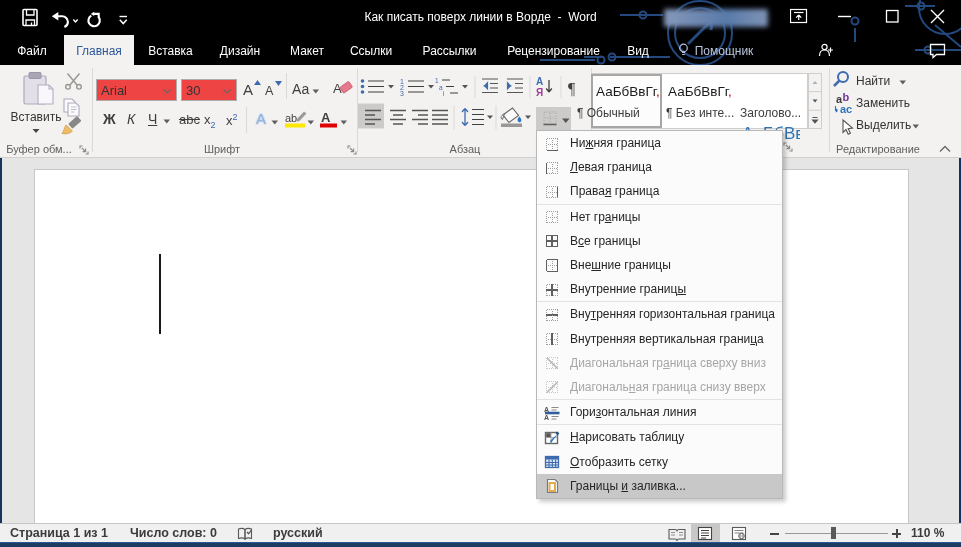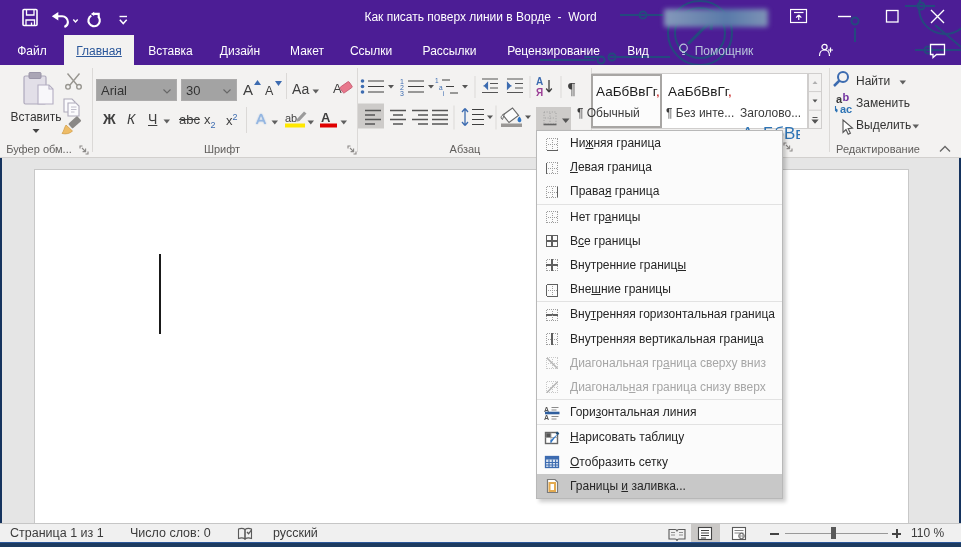--- a/index.html
+++ b/index.html
@@ -1,37 +1,37 @@
 <!DOCTYPE html>
 <html><head>
 <meta charset="utf-8">
 <style>
   * { margin:0; padding:0; box-sizing:border-box; }
   html,body { width:961px; height:547px; overflow:hidden; }
   body { font-family:"Liberation Sans", sans-serif; position:relative; background:#e5e5e5; }
   .abs { position:absolute; }
 
-  #header { left:0; top:0; width:961px; height:65px; background:#4c1d95; overflow:hidden; }
+  #header { left:0; top:0; width:961px; height:65px; background:#000000; overflow:hidden; }
   #title { position:absolute; width:961px; top:10px; text-align:center; color:#ffffff; font-size:12px; left:0; }
   #blur1 { position:absolute; left:664px; top:9px; width:104px; height:18px; background:linear-gradient(90deg,#8599bb,#6c86af 35%,#597aa9 60%,#7e93b6); border-radius:2px; filter:blur(2.5px); }
   .tab { position:absolute; top:35px; height:30px; line-height:33px; color:#ffffff; font-size:12px; text-align:center; }
-  #tab-active { position:absolute; left:64px; top:35px; width:70px; height:30px; background:#f3f2f1; color:#2b579a; font-size:12px; text-align:center; line-height:33px;text-decoration:underline; }
+  #tab-active { position:absolute; left:64px; top:35px; width:70px; height:30px; background:#f3f2f1; color:#2b579a; font-size:12px; text-align:center; line-height:33px; }
 
   #ribbon { left:0; top:65px; width:961px; height:93px; background:#f3f2f1; border-bottom:1px solid #d2d0ce; }
   .gdiv { position:absolute; top:3px; width:1px; height:84px; background:#dbd9d7; }
   .glabel { position:absolute; top:78px; font-size:11px; color:#605e5c; text-align:center; white-space:nowrap; }
-  .combo { position:absolute; background:#a3a3a3; border:1px solid #acabab; font-size:13px; color:#333; }
+  .combo { position:absolute; background:#ef4444; border:1px solid #acabab; font-size:13px; color:#333; }
   .combo .cv { position:absolute; left:4px; top:3px; }
   .rbtn-txt { position:absolute; color:#333; }
 
   #doc { left:0; top:158px; width:961px; height:365px; background:#e5e5e5; border-left:2px solid #15335e; border-right:2px solid #15335e; }
   #page { position:absolute; left:32px; top:11px; width:875px; height:354px; background:#ffffff; border:1px solid #c8c8c8; border-bottom:none; }
   #vline { position:absolute; left:157px; top:96px; width:2px; height:80px; background:#1a1a1a; }
 
-  #status { left:0; top:523px; width:961px; height:19px; background:#f0f0f0; border-top:1px solid #c6c6c6; font-size:12px; color:#3b3b3b; }
+  #status { left:0; top:523px; width:961px; height:19px; background:#f0f0f0; border-top:1px solid #c6c6c6; font-size:12px; color:#3b3b3b;font-weight:bold; }
   .st { position:absolute; top:1.5px; }
   #bluestrip { left:0; top:542px; width:961px; height:5px; background:#1d3b60; border-top:1px solid #2b579a; }
 
   #menu { left:536px; top:130px; width:247px; background:#fbfbfb; border:1px solid #b8b8b8; box-shadow:3px 3px 4px rgba(0,0,0,0.2); z-index:10; }
   .mi { position:relative; height:24.2px; font-size:12px; color:#262626; }
   .mi .ic { position:absolute; left:7px; top:4.5px; width:16px; height:16px; }
   .mi .txt { position:absolute; left:33px; top:50%; transform:translateY(-50%); white-space:nowrap; }
   .mi.dis { color:#a6a6a6; }
   .mi.hl { background:#c8c8c8; }
   .msep { height:1px; background:#e2e2e2; }
@@ -460,39 +460,39 @@
 <div class="mi">
       <svg class="ic" width="16" height="16" shape-rendering="crispEdges">
         <rect x="2.5" y="2.5" width="11" height="11" fill="none" stroke="#5f5f5f" stroke-width="1.3"></rect>
         <line x1="2.5" y1="8" x2="13.5" y2="8" stroke="#5f5f5f" stroke-width="1.3"></line>
         <line x1="8" y1="2.5" x2="8" y2="13.5" stroke="#5f5f5f" stroke-width="1.3"></line>
       </svg>
       <div class="txt">В<u>с</u>е границы</div>
     </div>
 <div class="mi">
       <svg class="ic" width="16" height="16" shape-rendering="crispEdges">
-        <line x1="2.5" y1="2.5" x2="13.5" y2="2.5" stroke="#9d9d9d" stroke-width="1" stroke-dasharray="1,1"></line>
-        <line x1="13.5" y1="2.5" x2="13.5" y2="13.5" stroke="#9d9d9d" stroke-width="1" stroke-dasharray="1,1"></line>
-        <line x1="2.5" y1="13.5" x2="13.5" y2="13.5" stroke="#9d9d9d" stroke-width="1" stroke-dasharray="1,1"></line>
-        <line x1="2.5" y1="2.5" x2="2.5" y2="13.5" stroke="#9d9d9d" stroke-width="1" stroke-dasharray="1,1"></line>
-        <line x1="2" y1="8" x2="14" y2="8" stroke="#5f5f5f" stroke-width="1.5"></line>
-        <line x1="8" y1="2" x2="8" y2="14" stroke="#5f5f5f" stroke-width="1.5"></line>
-      </svg>
-      <div class="txt">Внутренние границ<u>ы</u></div>
-    </div>
-<div class="mi">
-      <svg class="ic" width="16" height="16" shape-rendering="crispEdges">
         <line x1="2.5" y1="2.5" x2="13.5" y2="2.5" stroke="#5f5f5f" stroke-width="1.8"></line>
         <line x1="13.5" y1="2.5" x2="13.5" y2="13.5" stroke="#5f5f5f" stroke-width="1.8"></line>
         <line x1="2.5" y1="14.5" x2="13.5" y2="14.5" stroke="#5f5f5f" stroke-width="1.8"></line>
         <line x1="2.5" y1="2.5" x2="2.5" y2="13.5" stroke="#5f5f5f" stroke-width="1.8"></line>
         <line x1="4" y1="8" x2="12.5" y2="8" stroke="#9d9d9d" stroke-width="1" stroke-dasharray="1,1"></line>
         <line x1="8" y1="4" x2="8" y2="12.5" stroke="#9d9d9d" stroke-width="1" stroke-dasharray="1,1"></line>
       </svg>
       <div class="txt">Вне<u>ш</u>ние границы</div>
+    </div>
+<div class="mi">
+      <svg class="ic" width="16" height="16" shape-rendering="crispEdges">
+        <line x1="2.5" y1="2.5" x2="13.5" y2="2.5" stroke="#9d9d9d" stroke-width="1" stroke-dasharray="1,1"></line>
+        <line x1="13.5" y1="2.5" x2="13.5" y2="13.5" stroke="#9d9d9d" stroke-width="1" stroke-dasharray="1,1"></line>
+        <line x1="2.5" y1="13.5" x2="13.5" y2="13.5" stroke="#9d9d9d" stroke-width="1" stroke-dasharray="1,1"></line>
+        <line x1="2.5" y1="2.5" x2="2.5" y2="13.5" stroke="#9d9d9d" stroke-width="1" stroke-dasharray="1,1"></line>
+        <line x1="2" y1="8" x2="14" y2="8" stroke="#5f5f5f" stroke-width="1.5"></line>
+        <line x1="8" y1="2" x2="8" y2="14" stroke="#5f5f5f" stroke-width="1.5"></line>
+      </svg>
+      <div class="txt">Внутренние границ<u>ы</u></div>
     </div>
 <div class="msep"></div>
 <div class="mi">
       <svg class="ic" width="16" height="16" shape-rendering="crispEdges">
         <line x1="2.5" y1="2.5" x2="13.5" y2="2.5" stroke="#9d9d9d" stroke-width="1" stroke-dasharray="1,1"></line>
         <line x1="13.5" y1="2.5" x2="13.5" y2="13.5" stroke="#9d9d9d" stroke-width="1" stroke-dasharray="1,1"></line>
         <line x1="2.5" y1="13.5" x2="13.5" y2="13.5" stroke="#9d9d9d" stroke-width="1" stroke-dasharray="1,1"></line>
         <line x1="2.5" y1="2.5" x2="2.5" y2="13.5" stroke="#9d9d9d" stroke-width="1" stroke-dasharray="1,1"></line>
         <line x1="2" y1="8" x2="14" y2="8" stroke="#5f5f5f" stroke-width="1.5"></line>
         <line x1="8" y1="4" x2="8" y2="12.5" stroke="#9d9d9d" stroke-width="1" stroke-dasharray="1,1"></line>

